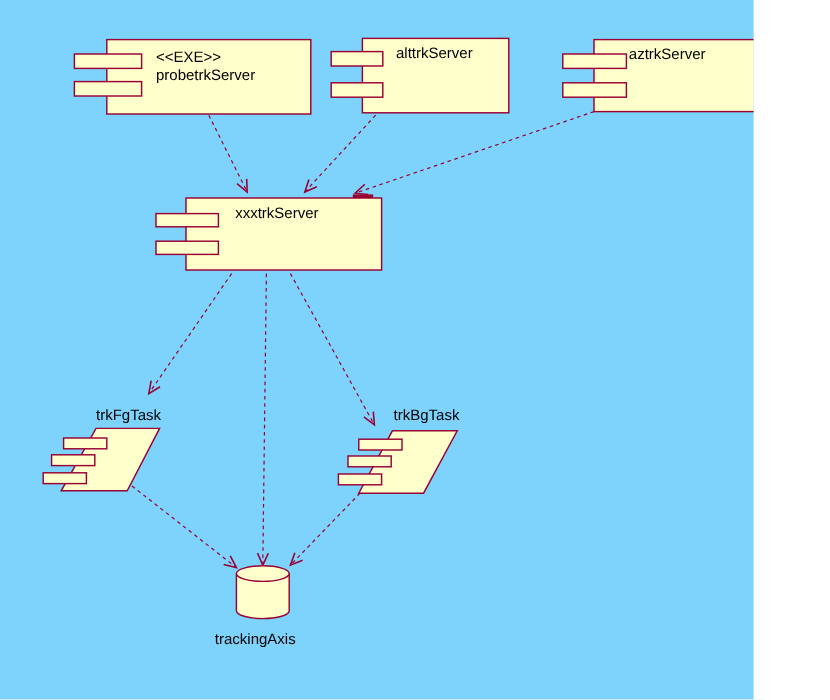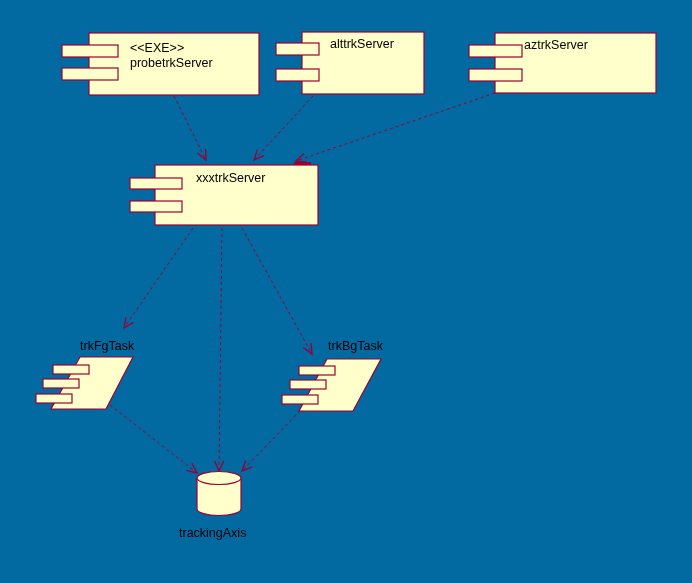--- a/index.html
+++ b/index.html
@@ -2,23 +2,23 @@
 <html><head>
 <meta charset="utf-8">
 <style>
   html, body {
     margin: 0;
     padding: 0;
     background: #FFFFFF;
   }
   .canvas {
     position: relative;
-    width: 692px;
+    width: 628px;
     height: 583px;
-    background: #0369a1;
+    background: #7dd3fc;
     overflow: hidden;
   }
   svg {
     display: block;
   }
   text {
     font-family: "Liberation Sans", sans-serif;
     font-size: 12.5px;
     fill: #000000;
   }

